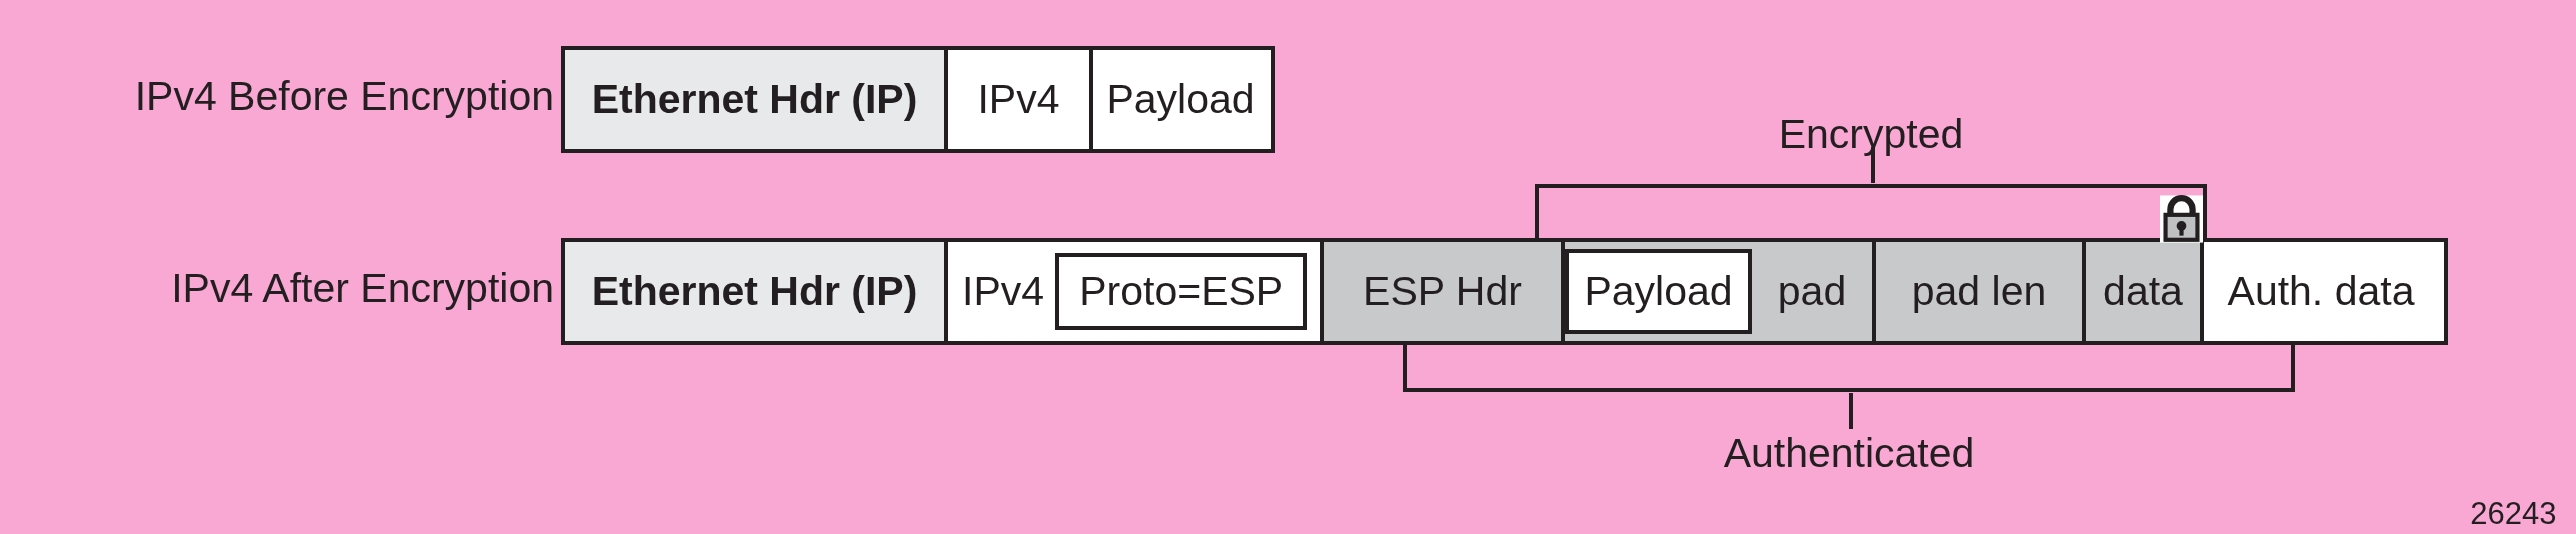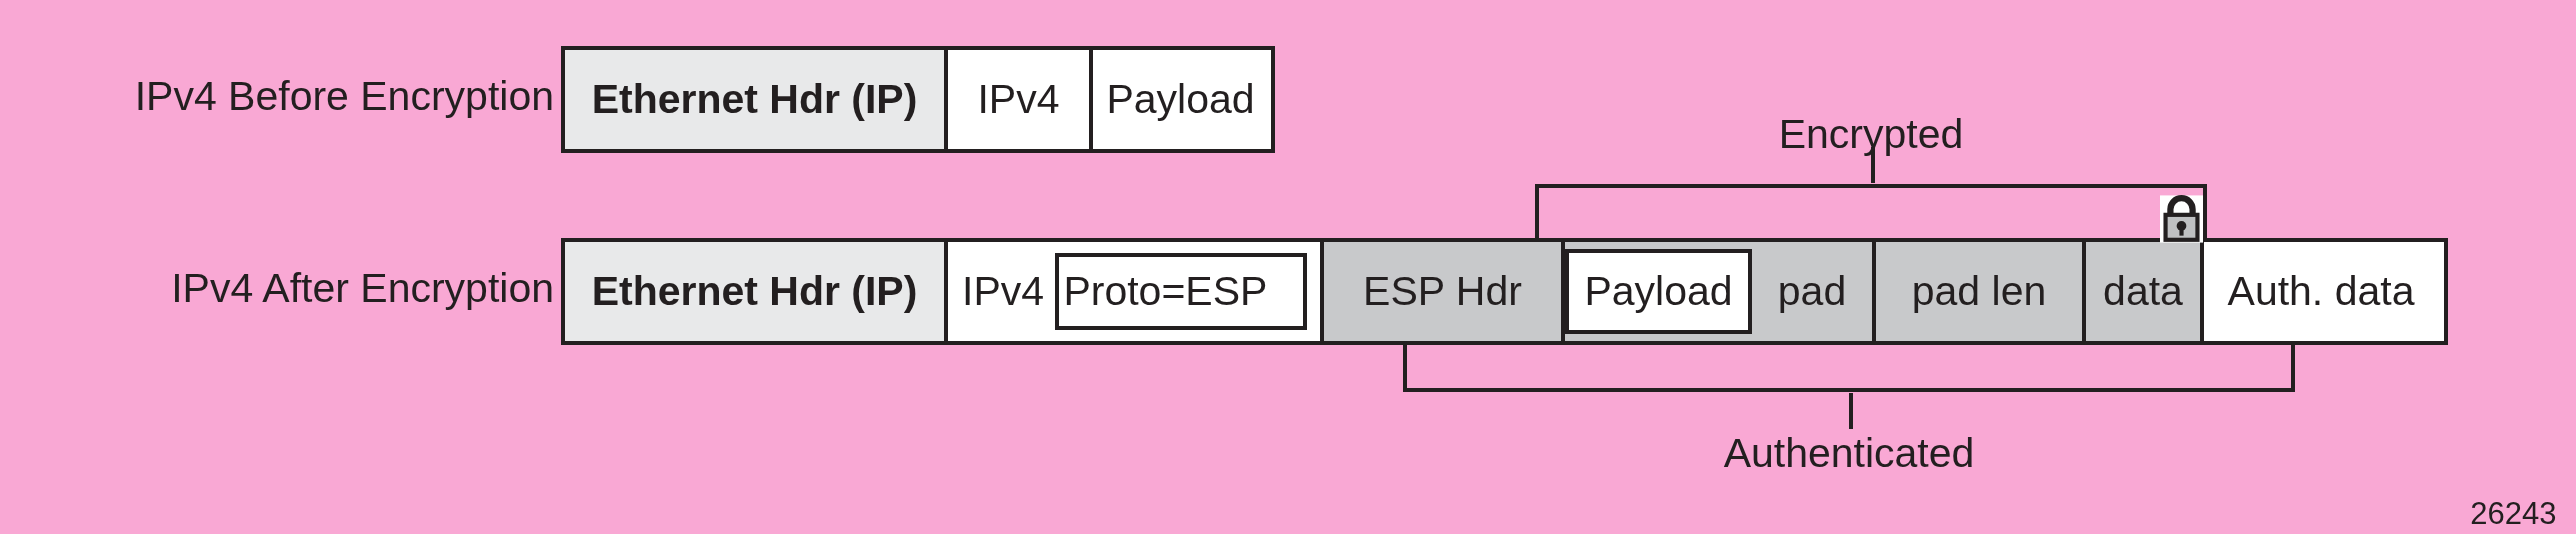--- a/index.html
+++ b/index.html
@@ -69,21 +69,21 @@
   .cell.fill-gray  { background: #c8c9cb; }
   .cell.no-divider { border-right: none; }
 
   
   .subbox {
     box-sizing: border-box;
     border: 4.9px solid #231f20;
     background: #ffffff;
     display: flex;
     align-items: center;
-    justify-content: flex-start;
+    justify-content: center;
     font-size: 41px;
     line-height: 1;
     color: #231f20;
     white-space: nowrap;
     height: 77px;
     padding: 0 4.2px;
   }
   .cell.inline-split {
     justify-content: flex-start;
     padding-left: 14px;

